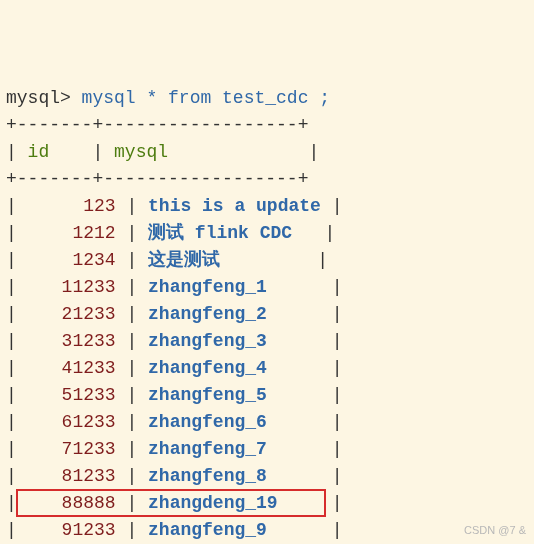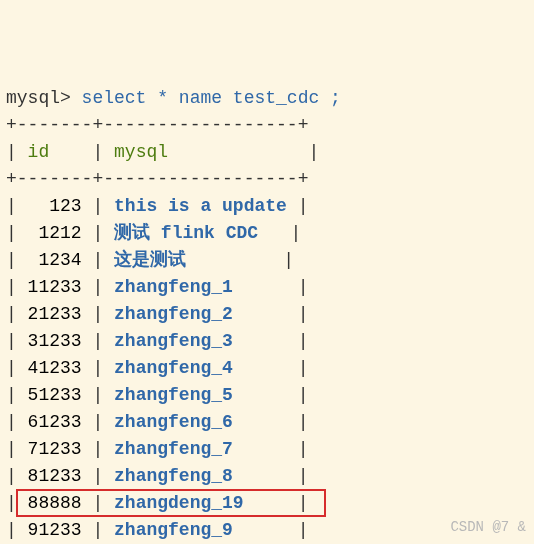--- a/index.html
+++ b/index.html
@@ -13,43 +13,43 @@
       white-space: pre;
       width: 534px;
       height: 544px;
       overflow: hidden;
       position: relative;
     }
     .prompt { color: #333; text-align: right; }
     .sql { color: #3068a8; }
     .sep { color: #333; }
     .hdr { color: #4d7c0f; }
-    .cell-id { color: #000000; display:inline-block; }
+    .cell-id { color: #7f1d1d; display:inline-block;margin-left:34px; }
     .cell-nm { color: #3068a8; display:inline-block;font-weight:bold; }
     .pipe { color: #333; }
     .highlight-box {
       position: absolute;
       border: 2px solid #d62c2c;
       pointer-events: none;
     }
     .watermark {
       position: absolute;
       right: 8px;
       bottom: 6px;
-      font-size: 14px;
+      font-size: 11px;
       color: #b8b8b8;
-      font-family: Liberation Mono, monospace;
+      font-family: Liberation Sans, sans-serif;
       white-space: nowrap;
     }
   </style>
 </head>
 <body>
 
 
-<div><span class="prompt">mysql&gt;</span><span class="sql"> select * name test_cdc ;</span>
+<div><span class="prompt">mysql&gt;</span><span class="sql"> mysql * from test_cdc ;</span>
 <span class="sep">+-------+------------------+</span>
 <span class="pipe">| </span><span class="hdr">id</span><span class="pipe">    | </span><span class="hdr">mysql</span><span class="pipe">             |</span>
 <span class="sep">+-------+------------------+</span>
 <div id="rows"><div><span class="pipe">| </span><span class="cell-id">  123</span><span class="pipe"> | </span><span class="cell-nm">this is a update</span><span class="pipe"> |</span></div><div><span class="pipe">| </span><span class="cell-id"> 1212</span><span class="pipe"> | </span><span class="cell-nm">测试 flink CDC  </span><span class="pipe"> |</span></div><div><span class="pipe">| </span><span class="cell-id"> 1234</span><span class="pipe"> | </span><span class="cell-nm">这是测试        </span><span class="pipe"> |</span></div><div><span class="pipe">| </span><span class="cell-id">11233</span><span class="pipe"> | </span><span class="cell-nm">zhangfeng_1     </span><span class="pipe"> |</span></div><div><span class="pipe">| </span><span class="cell-id">21233</span><span class="pipe"> | </span><span class="cell-nm">zhangfeng_2     </span><span class="pipe"> |</span></div><div><span class="pipe">| </span><span class="cell-id">31233</span><span class="pipe"> | </span><span class="cell-nm">zhangfeng_3     </span><span class="pipe"> |</span></div><div><span class="pipe">| </span><span class="cell-id">41233</span><span class="pipe"> | </span><span class="cell-nm">zhangfeng_4     </span><span class="pipe"> |</span></div><div><span class="pipe">| </span><span class="cell-id">51233</span><span class="pipe"> | </span><span class="cell-nm">zhangfeng_5     </span><span class="pipe"> |</span></div><div><span class="pipe">| </span><span class="cell-id">61233</span><span class="pipe"> | </span><span class="cell-nm">zhangfeng_6     </span><span class="pipe"> |</span></div><div><span class="pipe">| </span><span class="cell-id">71233</span><span class="pipe"> | </span><span class="cell-nm">zhangfeng_7     </span><span class="pipe"> |</span></div><div><span class="pipe">| </span><span class="cell-id">81233</span><span class="pipe"> | </span><span class="cell-nm">zhangfeng_8     </span><span class="pipe"> |</span></div><div><span class="pipe">| </span><span class="cell-id">88888</span><span class="pipe"> | </span><span class="cell-nm">zhangdeng_19    </span><span class="pipe"> |</span></div><div><span class="pipe">| </span><span class="cell-id">91233</span><span class="pipe"> | </span><span class="cell-nm">zhangfeng_9     </span><span class="pipe"> |</span></div></div>
 
 </div>
 
 <div class="highlight-box" id="hl" style="left: 16px; top: 489px; width: 310px; height: 28px;"></div>
 <div class="watermark">CSDN @7 &amp;</div>
 

